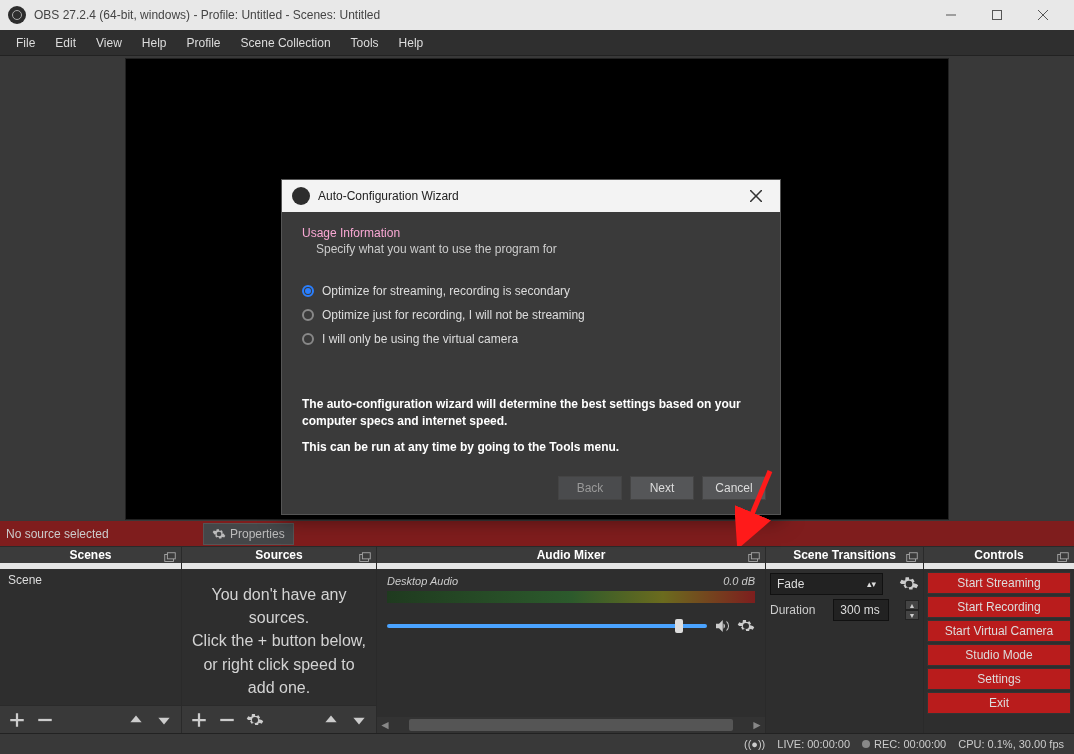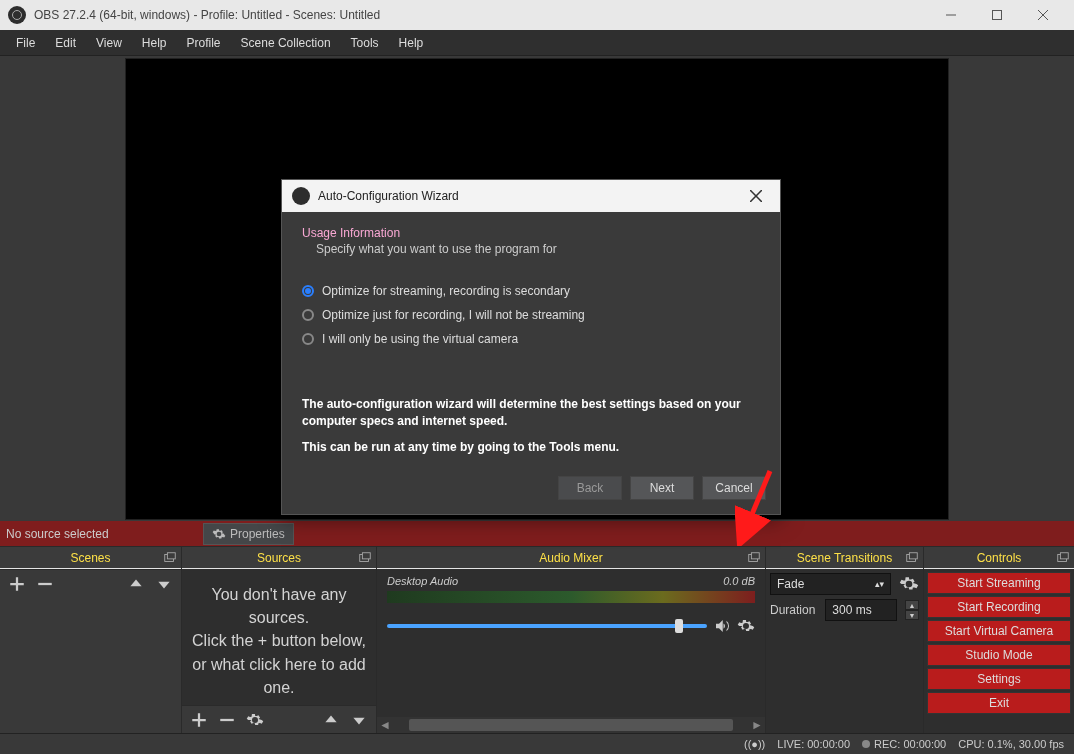--- a/index.html
+++ b/index.html
@@ -25,21 +25,21 @@
   
   .toolbar-row { height: 26px; background: #7f1d1d; display: flex; align-items: center; border-bottom: 1px solid #2a2a2a; }
   .nosource { flex: 0 0 195px; padding-left: 6px; font-size: 12px; color: #ccc; }
   .props-btn { height: 22px; background: #444648; border: 1px solid #555; padding: 0 8px; display: flex; align-items: center; gap: 4px; color: #bbb; margin-left: 8px; font-size:12px;}
   .gear { width: 14px; height: 14px; }
 
   
   .panels { display: flex; height: 186px; background: #393939; }
   .panel { display: flex; flex-direction: column; border-right: 1px solid #2a2a2a; }
   .panel:last-child{border-right:none;}
-  .panel-header { height: 22px; background: #3b3b3b; display: flex; align-items: center; justify-content: center; position: relative; border-bottom: 1px solid #e5e5e5; font-size: 12px; color: #fde047; }
+  .panel-header { height: 22px; background: #3b3b3b; display: flex; align-items: center; justify-content: center; position: relative; border-bottom: 6px solid #e5e5e5; font-size: 12px; color: #ffffff; font-weight: bold; }
   .panel-header .popicon { position: absolute; right: 4px; top: 4px; width: 14px; height: 14px; color: #aaa; }
   .panel-body { flex: 1; background: #2e2e2e; overflow: hidden; position: relative; }
   .panel-footer { height: 28px; background: #393939; display: flex; align-items: center; gap: 10px; padding: 0 8px; border-top: 1px solid #2a2a2a; }
   .tool-ico { width: 18px; height: 18px; color: #ccc; display:flex; align-items:center; justify-content:center;}
 
   .p-scenes { width: 182px; }
   .p-sources { width: 195px; justify-content: center; }
   .p-mixer { flex: 1; }
   .p-trans { width: 158px; }
   .p-controls { width: 150px; }
@@ -58,21 +58,21 @@
   .slider-row{display:flex; align-items:center; gap:6px; margin-top:4px;}
   .slider-track{flex:1; height:4px; background:#4aa3ff; position:relative; border-radius:2px;}
   .slider-thumb{position:absolute; right:24px; top:-5px; width:8px; height:14px; background:#ddd; border-radius:2px;}
   .spk-ico, .cog-ico{width:18px;height:18px;color:#ccc;}
   .mixer-scroll{position:absolute;bottom:0;left:0;right:0;height:16px;background:#333;display:flex;align-items:center;}
   .mixer-scroll-thumb{height:12px;background:#555;margin:0 16px;flex:1;border-radius:2px;}
   .mixer-scroll-arrow{width:16px;height:16px;display:flex;align-items:center;justify-content:center;color:#888;}
 
   
   .trans-body{padding:4px;}
-  .trans-row{display:flex;align-items:center;gap:8px;margin-bottom:4px;}
+  .trans-row{display:flex;align-items:center;gap:16px;margin-bottom:4px;}
   .trans-select{flex:1;height:22px;background:#222;border:1px solid #111;color:#ddd;padding:0 6px;font-size:12px;display:flex;align-items:center;justify-content:space-between;}
   .spin{display:flex;flex-direction:column;}
   .spin div{width:14px;height:10px;background:#444;border:1px solid #222;display:flex;align-items:center;justify-content:center;font-size:7px;color:#ccc;}
   .dur-label{font-size:12px;color:#ccc;padding-right:2px;}
 
   
   .controls-body{padding:3px; display:flex; flex-direction:column; gap:2px;}
   .ctrl-btn{height:22px;background:#b91c1c;border:1px solid #333;color:#ddd;font-size:12px;display:flex;align-items:center;justify-content:center;}
 
   
@@ -159,20 +159,23 @@
 <div class="panels">
 
   <div class="panel p-scenes">
     <div class="panel-header">
       <span>Scenes</span>
       <svg class="popicon" viewBox="0 0 16 16">
           <rect x="2" y="4" width="10" height="8" fill="none" stroke="#aaa"></rect>
           <rect x="5" y="2" width="9" height="7" fill="#3b3b3b" stroke="#aaa"></rect>
         </svg>
     </div>
+    <div class="panel-body">
+      <div class="scene-item">Scene</div>
+    </div>
     <div class="panel-footer">
       <span class="tool-ico">
           <svg viewBox="0 0 16 16">
             <path stroke="#ccc" stroke-width="2" d="M8 2v12M2 8h12"></path>
           </svg>
         </span>
       <span class="tool-ico">
           <svg viewBox="0 0 16 16">
             <path stroke="#ccc" stroke-width="2" d="M2 8h12"></path>
           </svg>
@@ -196,21 +199,21 @@
       <span>Sources</span>
       <svg class="popicon" viewBox="0 0 16 16">
           <rect x="2" y="4" width="10" height="8" fill="none" stroke="#aaa"></rect>
           <rect x="5" y="2" width="9" height="7" fill="#3b3b3b" stroke="#aaa"></rect>
         </svg>
     </div>
     <div class="panel-body">
       <div class="sources-empty">
         <div>You don't have any sources.</div>
         <div>Click the + button below,</div>
-        <div>or what click here to add one.</div>
+        <div>or right click speed to add one.</div>
         <div class="sources-icons">
           <svg viewBox="0 0 24 24">
               <rect x="2" y="4" width="20" height="16" fill="none" stroke="#ddd" stroke-width="2"></rect>
               <circle cx="8" cy="10" r="2" fill="#ddd"></circle>
               <path d="M4 18l5-5 4 4 3-3 4 4" fill="none" stroke="#ddd" stroke-width="2"></path>
             </svg>
           <svg viewBox="0 0 24 24">
               <rect x="2" y="4" width="20" height="13" fill="none" stroke="#ddd" stroke-width="2"></rect>
               <path d="M8 21h8M12 17v4" stroke="#ddd" stroke-width="2"></path>
             </svg>

